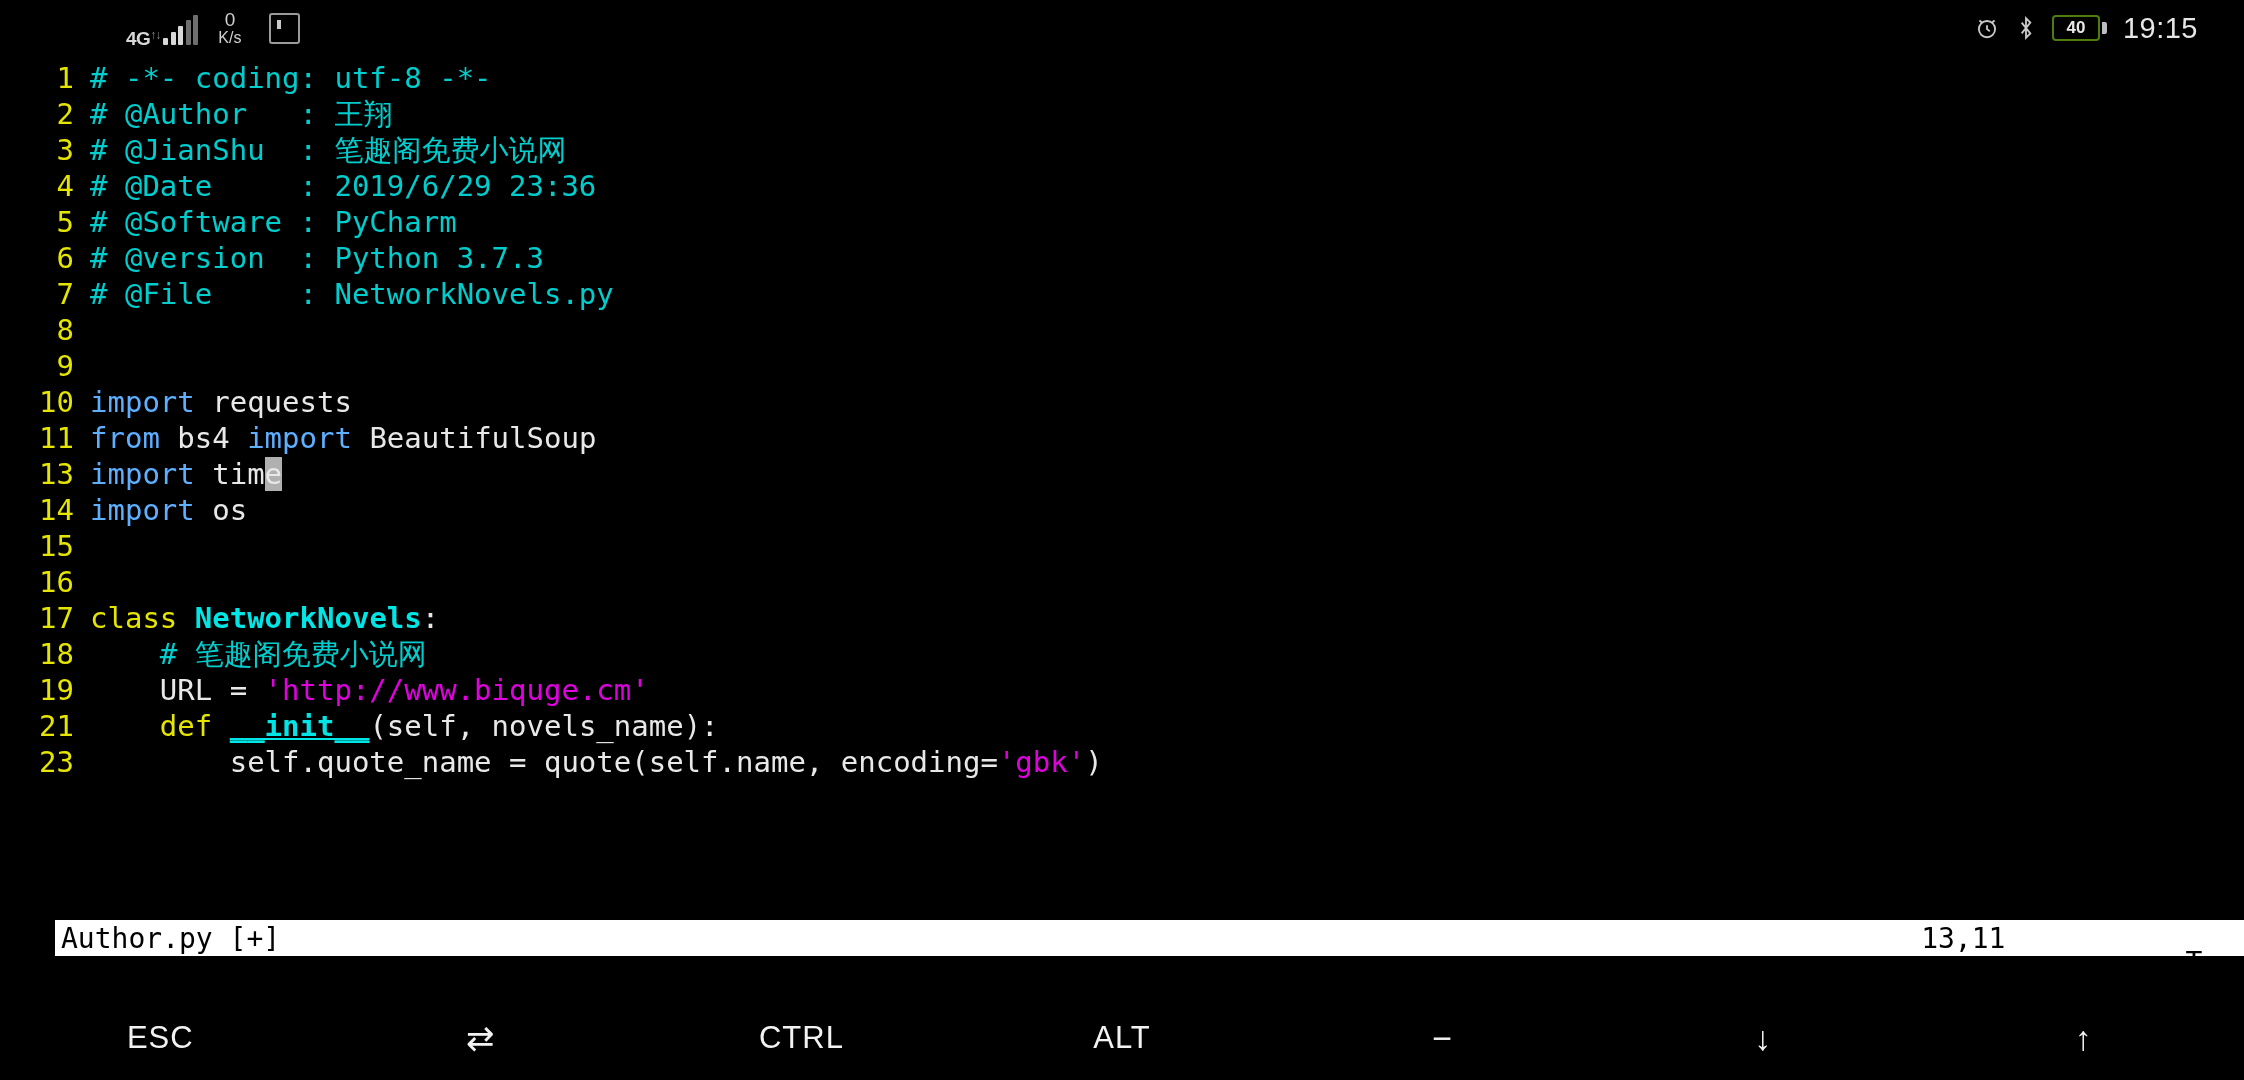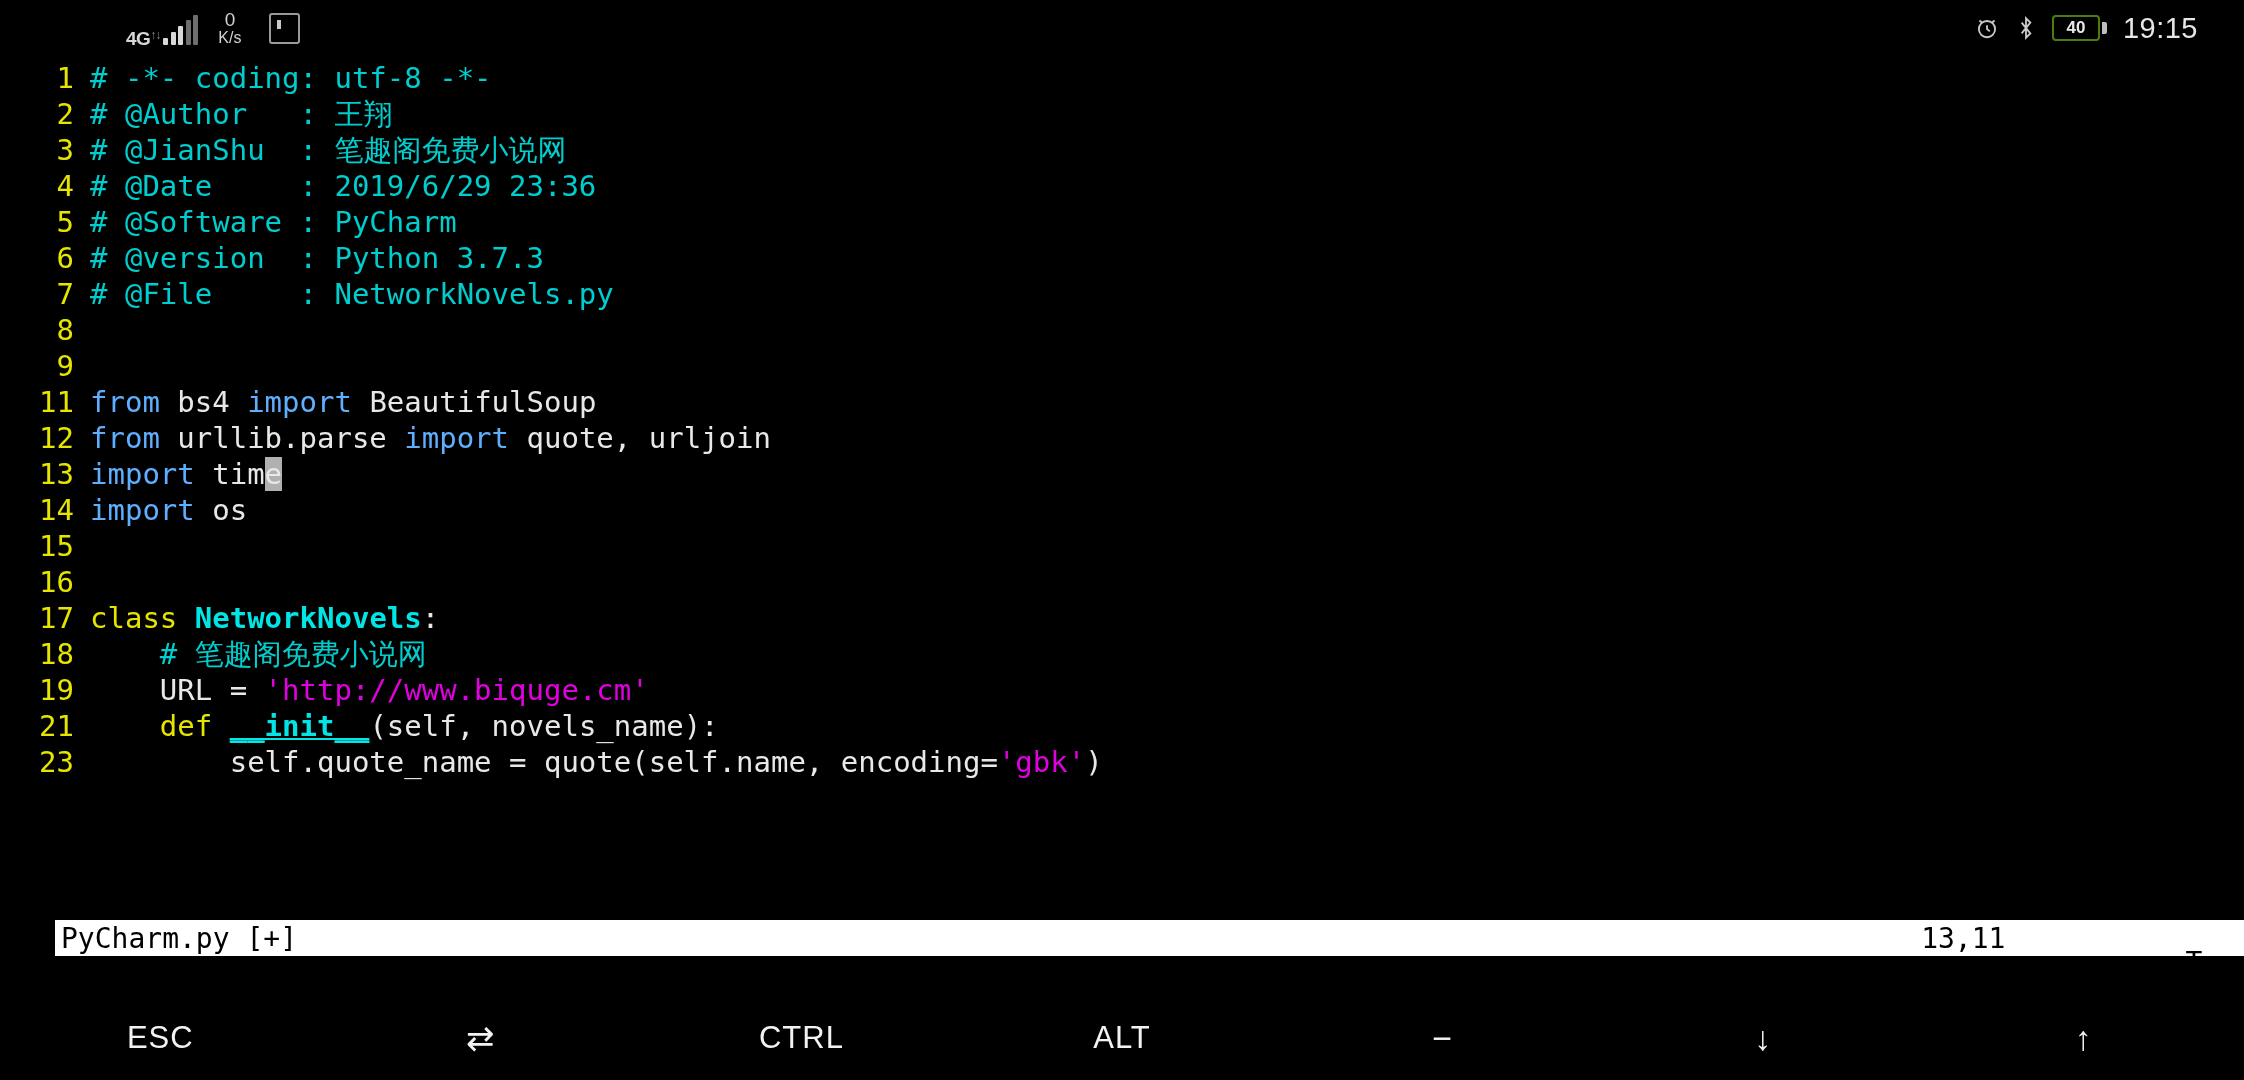--- a/index.html
+++ b/index.html
@@ -229,35 +229,35 @@
 <div class="editor" id="editor">
     <div class="code-line"><span class="lineno">1</span><span class="lcontent"><span class="tok-comment"># -*- coding: utf-8 -*-</span></span></div>
     <div class="code-line"><span class="lineno">2</span><span class="lcontent"><span class="tok-comment"># @Author   : 王翔</span></span></div>
     <div class="code-line"><span class="lineno">3</span><span class="lcontent"><span class="tok-comment"># @JianShu  : 笔趣阁免费小说网</span></span></div>
     <div class="code-line"><span class="lineno">4</span><span class="lcontent"><span class="tok-comment"># @Date     : 2019/6/29 23:36</span></span></div>
     <div class="code-line"><span class="lineno">5</span><span class="lcontent"><span class="tok-comment"># @Software : PyCharm</span></span></div>
     <div class="code-line"><span class="lineno">6</span><span class="lcontent"><span class="tok-comment"># @version  : Python 3.7.3</span></span></div>
     <div class="code-line"><span class="lineno">7</span><span class="lcontent"><span class="tok-comment"># @File     : NetworkNovels.py</span></span></div>
     <div class="code-line"><span class="lineno">8</span><span class="lcontent"></span></div>
     <div class="code-line"><span class="lineno">9</span><span class="lcontent"></span></div>
+    <div class="code-line"><span class="lineno">10</span><span class="lcontent"><span class="tok-kw">import</span><span class="tok-plain"> requests</span></span></div>
     <div class="code-line"><span class="lineno">11</span><span class="lcontent"><span class="tok-kw">from</span><span class="tok-plain"> bs4 </span><span class="tok-kw">import</span><span class="tok-plain"> BeautifulSoup</span></span></div>
-    <div class="code-line"><span class="lineno">12</span><span class="lcontent"><span class="tok-kw">from</span><span class="tok-plain"> urllib.parse </span><span class="tok-kw">import</span><span class="tok-plain"> quote, urljoin</span></span></div>
     <div class="code-line"><span class="lineno">13</span><span class="lcontent"><span class="tok-kw">import</span><span class="tok-plain"> tim</span><span class="cursor">e</span></span></div>
     <div class="code-line"><span class="lineno">14</span><span class="lcontent"><span class="tok-kw">import</span><span class="tok-plain"> os</span></span></div>
     <div class="code-line"><span class="lineno">15</span><span class="lcontent"></span></div>
     <div class="code-line"><span class="lineno">16</span><span class="lcontent"></span></div>
     <div class="code-line"><span class="lineno">17</span><span class="lcontent"><span class="tok-classkw">class</span><span class="tok-plain"> </span><span class="tok-classname">NetworkNovels</span><span class="tok-plain">:</span></span></div>
     <div class="code-line"><span class="lineno">18</span><span class="lcontent"><span class="tok-comment">    # 笔趣阁免费小说网</span></span></div>
     <div class="code-line"><span class="lineno">19</span><span class="lcontent"><span class="tok-plain">    URL = </span><span class="tok-string">'http://www.biquge.cm'</span></span></div>
     <div class="code-line"><span class="lineno">21</span><span class="lcontent"><span class="tok-plain">    </span><span class="tok-defkw">def</span><span class="tok-plain"> </span><span class="tok-func">__init__</span><span class="tok-plain">(self, novels_name):</span></span></div>
     <div class="code-line"><span class="lineno">23</span><span class="lcontent"><span class="tok-plain">        self.quote_name = quote(self.name, encoding=</span><span class="tok-string">'gbk'</span><span class="tok-plain">)</span></span></div>
   </div>
 
 <div class="vimstatus">
-  <span class="vs-file">PyCharm.py [+]</span>
+  <span class="vs-file">Author.py [+]</span>
   <span class="vs-spacer"></span>
   <span class="vs-pos">13,11</span>
   <span class="vs-scroll">Top</span>
 </div>
 
 <div class="extrakeys" id="extrakeys">
     <div class="key">ESC</div>
     <div class="key sym">⇄</div>
     <div class="key">CTRL</div>
     <div class="key">ALT</div>

